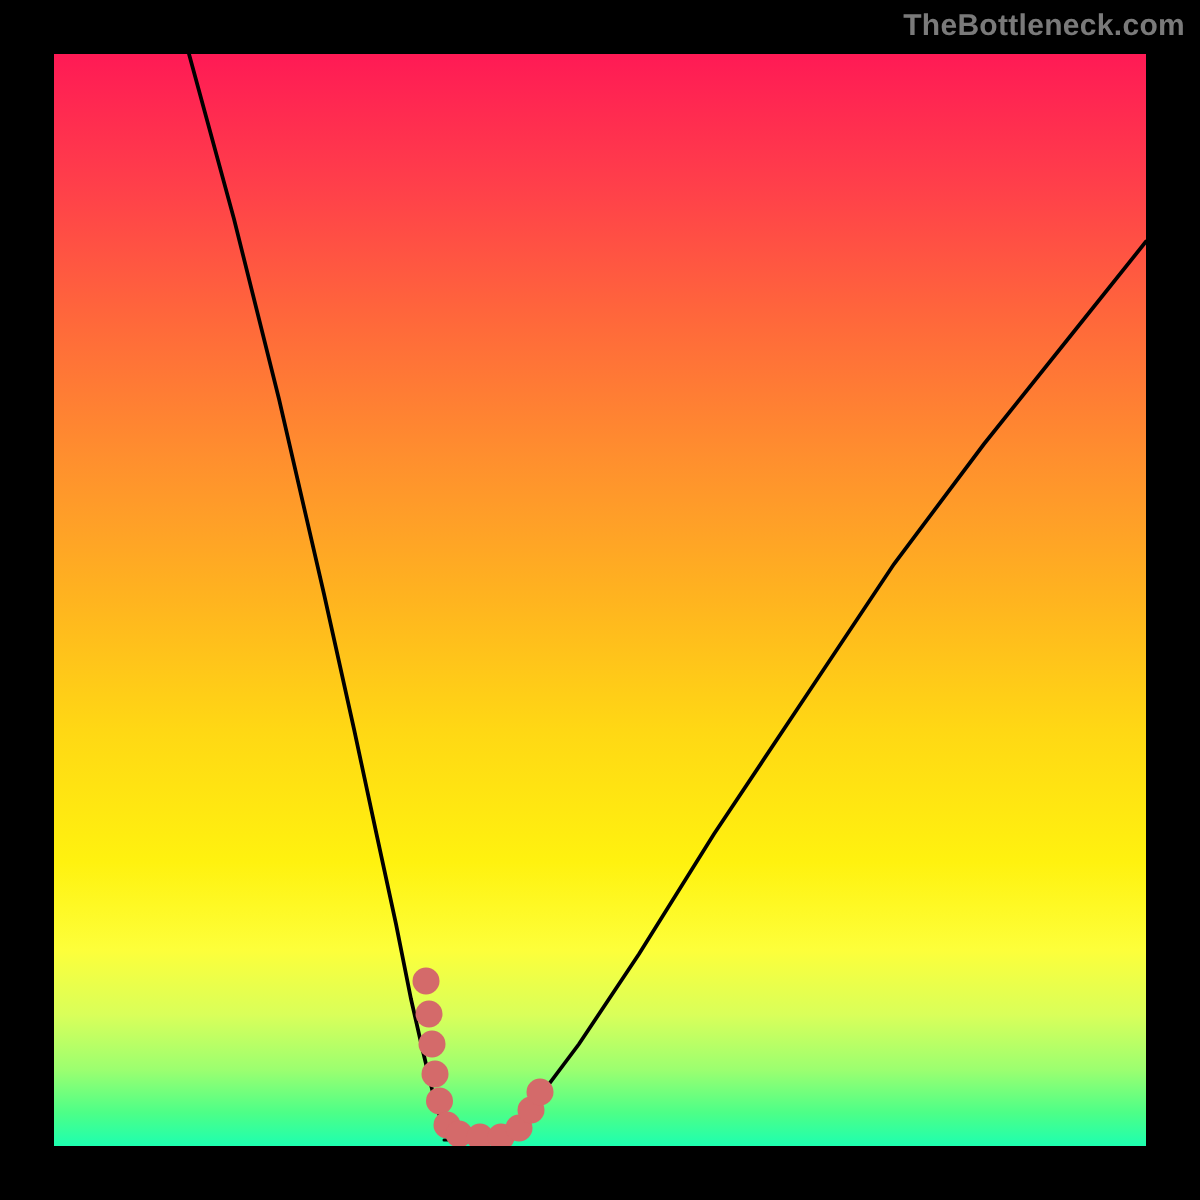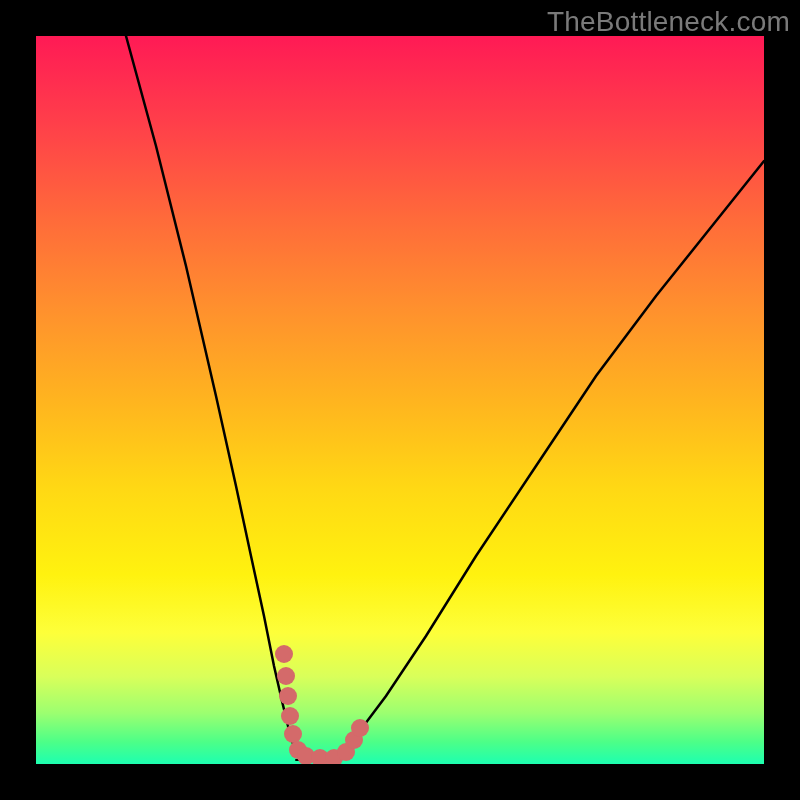--- a/index.html
+++ b/index.html
@@ -44,22 +44,22 @@
       #9cff70 93%,
       #4cff88 97%,
       #1dffb0 100%
     );
   }
   .watermark {
     position: absolute;
     top: 6px;
     right: 10px;
     color: #7a7a7a;
-    font-size: 28px;
-    font-weight: 400;
+    font-size: 20px;
+    font-weight: 700;
     letter-spacing: 0.2px;
   }
   svg.curves {
     position: absolute;
     inset: 0;
   }
 </style>
 </head>
 <body>
 

